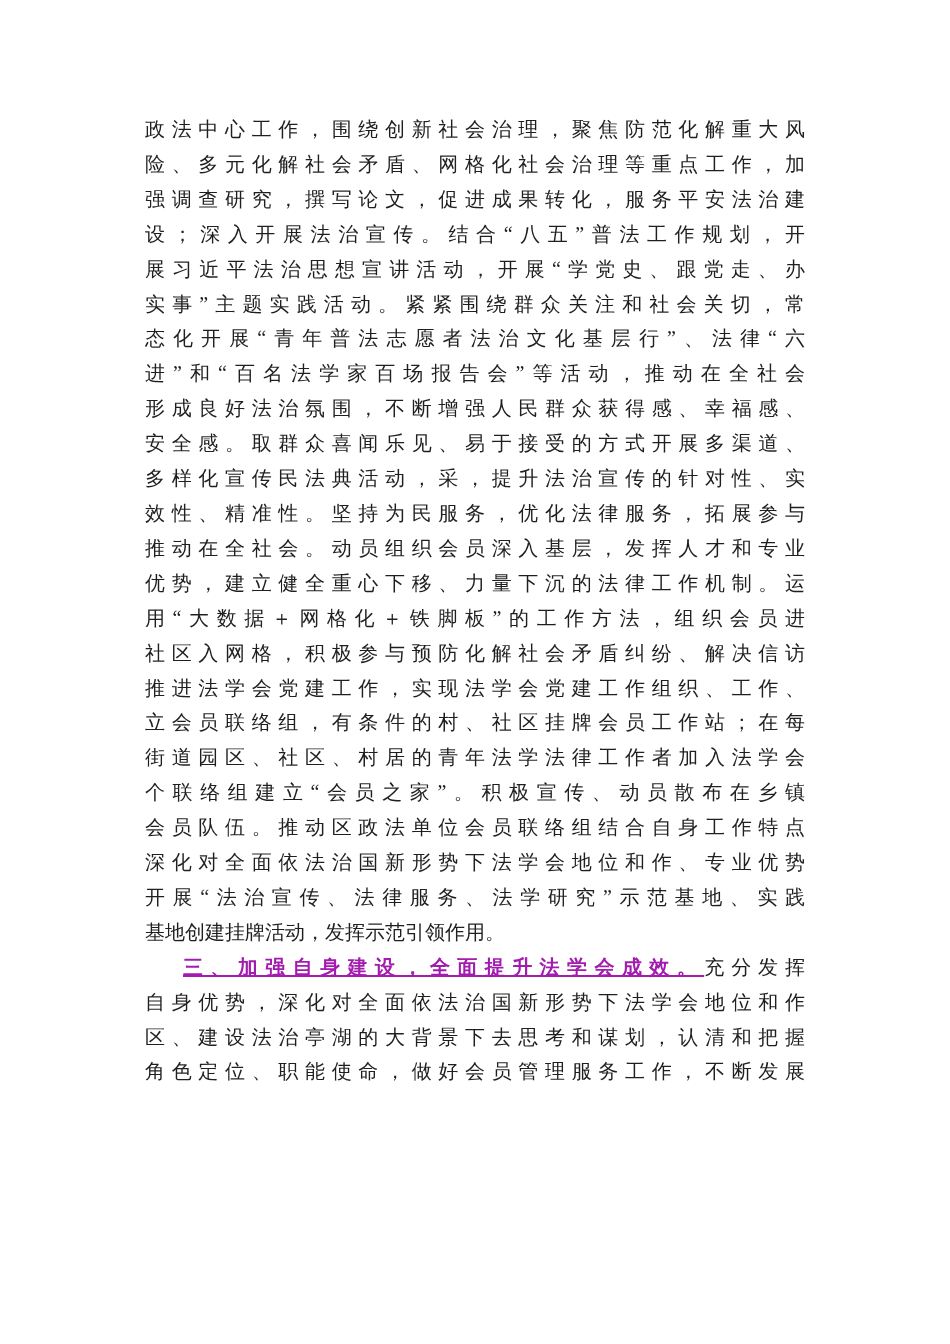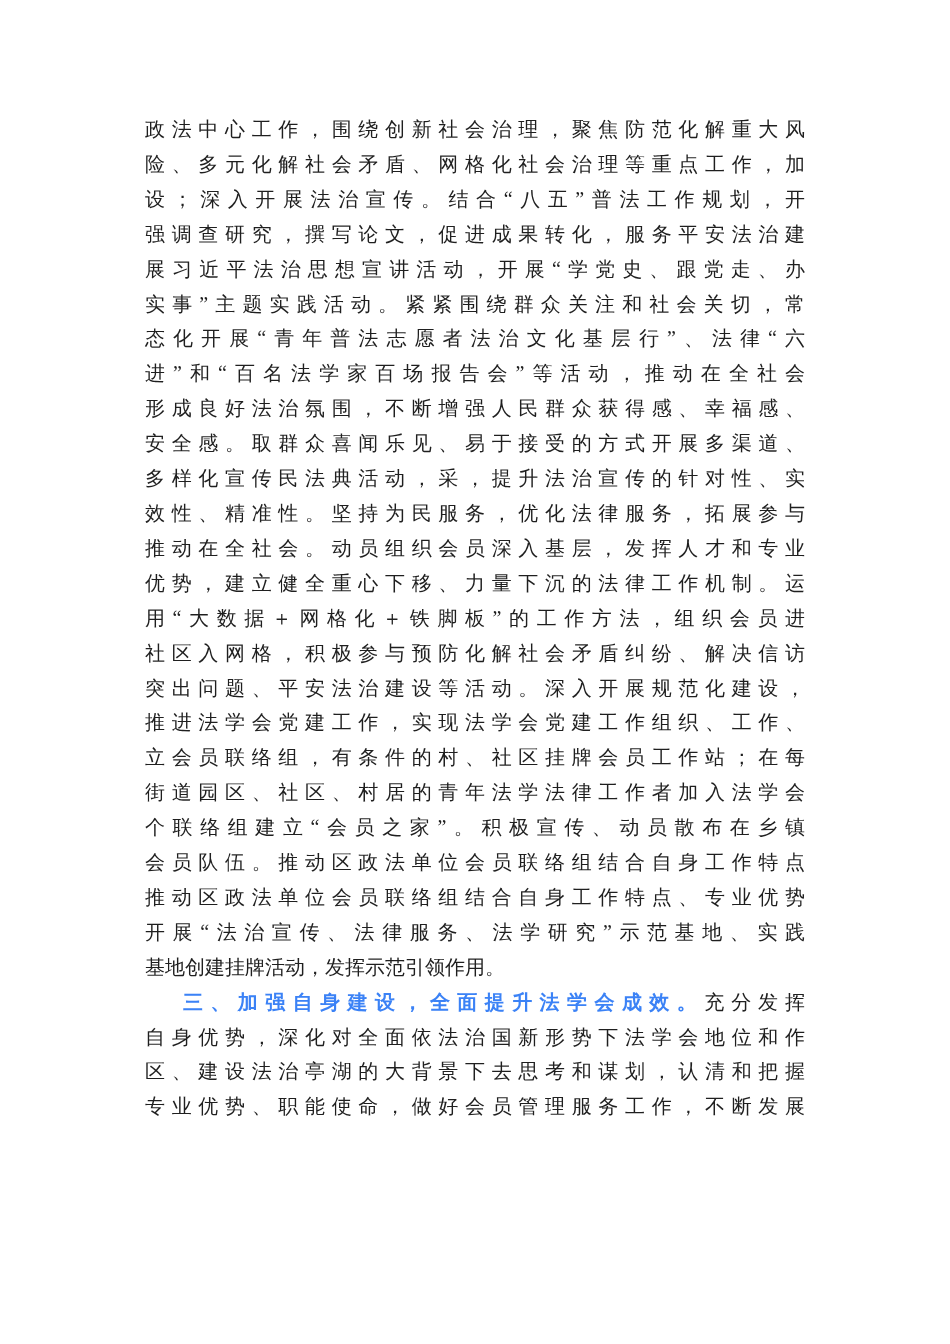--- a/index.html
+++ b/index.html
@@ -37,53 +37,53 @@
     text-align-last: left;
   }
   .text-line.indent {
     text-indent: 38px;
   }
   .seg {
     font-weight: 400;
   }
   .seg.bold {
     font-weight: 700;
-    color: #3b82f6;
+    color: #a21caf;
     font-family: "Liberation Sans", "DejaVu Sans", sans-serif;
     letter-spacing: 0.5px;
+    text-decoration: underline;
   }
 </style>
 </head>
 <body>
 
 <div class="doc-page">
   <div class="text-block">
       <div class="text-line"><span class="seg">政法中心工作，围绕创新社会治理，聚焦防范化解重大风</span></div>
       <div class="text-line"><span class="seg">险、多元化解社会矛盾、网格化社会治理等重点工作，加</span></div>
+      <div class="text-line"><span class="seg">强调查研究，撰写论文，促进成果转化，服务平安法治建</span></div>
       <div class="text-line"><span class="seg">设；深入开展法治宣传。结合“八五”普法工作规划，开</span></div>
-      <div class="text-line"><span class="seg">强调查研究，撰写论文，促进成果转化，服务平安法治建</span></div>
       <div class="text-line"><span class="seg">展习近平法治思想宣讲活动，开展“学党史、跟党走、办</span></div>
       <div class="text-line"><span class="seg">实事”主题实践活动。紧紧围绕群众关注和社会关切，常</span></div>
       <div class="text-line"><span class="seg">态化开展“青年普法志愿者法治文化基层行”、法律“六</span></div>
       <div class="text-line"><span class="seg">进”和“百名法学家百场报告会”等活动，推动在全社会</span></div>
       <div class="text-line"><span class="seg">形成良好法治氛围，不断增强人民群众获得感、幸福感、</span></div>
       <div class="text-line"><span class="seg">安全感。取群众喜闻乐见、易于接受的方式开展多渠道、</span></div>
       <div class="text-line"><span class="seg">多样化宣传民法典活动，采，提升法治宣传的针对性、实</span></div>
       <div class="text-line"><span class="seg">效性、精准性。坚持为民服务，优化法律服务，拓展参与</span></div>
       <div class="text-line"><span class="seg">推动在全社会。动员组织会员深入基层，发挥人才和专业</span></div>
       <div class="text-line"><span class="seg">优势，建立健全重心下移、力量下沉的法律工作机制。运</span></div>
       <div class="text-line"><span class="seg">用“大数据＋网格化＋铁脚板”的工作方法，组织会员进</span></div>
       <div class="text-line"><span class="seg">社区入网格，积极参与预防化解社会矛盾纠纷、解决信访</span></div>
-      <div class="text-line"><span class="seg">突出问题、平安法治建设等活动。深入开展规范化建设，</span></div>
       <div class="text-line"><span class="seg">推进法学会党建工作，实现法学会党建工作组织、工作、</span></div>
       <div class="text-line"><span class="seg">立会员联络组，有条件的村、社区挂牌会员工作站；在每</span></div>
       <div class="text-line"><span class="seg">街道园区、社区、村居的青年法学法律工作者加入法学会</span></div>
       <div class="text-line"><span class="seg">个联络组建立“会员之家”。积极宣传、动员散布在乡镇</span></div>
       <div class="text-line"><span class="seg">会员队伍。推动区政法单位会员联络组结合自身工作特点</span></div>
-      <div class="text-line"><span class="seg">推动区政法单位会员联络组结合自身工作特点、专业优势</span></div>
+      <div class="text-line"><span class="seg">深化对全面依法治国新形势下法学会地位和作、专业优势</span></div>
       <div class="text-line"><span class="seg">开展“法治宣传、法律服务、法学研究”示范基地、实践</span></div>
       <div class="text-line para-end"><span class="seg">基地创建挂牌活动，发挥示范引领作用。</span></div>
       <div class="text-line indent"><span class="seg bold">三、加强自身建设，全面提升法学会成效。</span><span class="seg">充分发挥</span></div>
       <div class="text-line"><span class="seg">自身优势，深化对全面依法治国新形势下法学会地位和作</span></div>
       <div class="text-line"><span class="seg">区、建设法治亭湖的大背景下去思考和谋划，认清和把握</span></div>
-      <div class="text-line"><span class="seg">专业优势、职能使命，做好会员管理服务工作，不断发展</span></div>
+      <div class="text-line"><span class="seg">角色定位、职能使命，做好会员管理服务工作，不断发展</span></div>
     </div>
 </div>
 
 </body></html>

